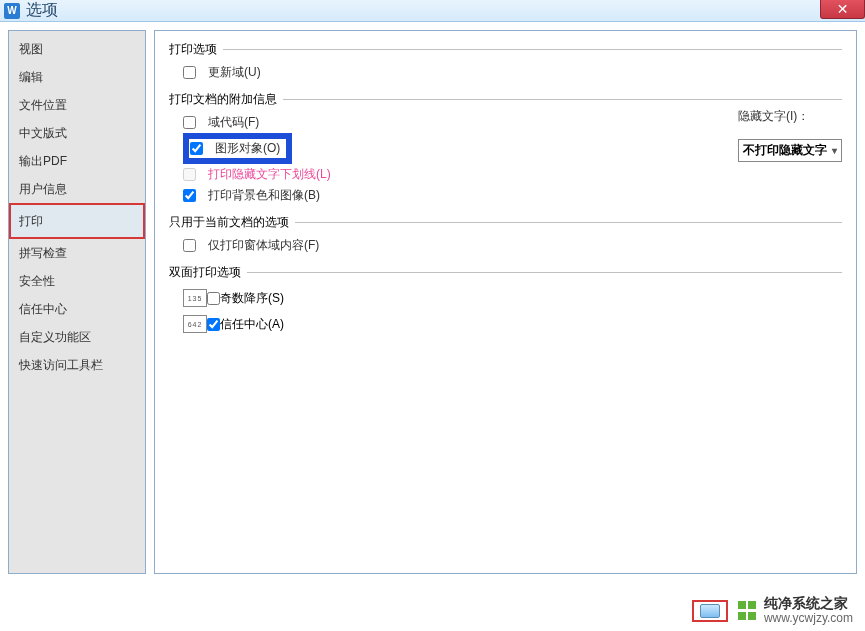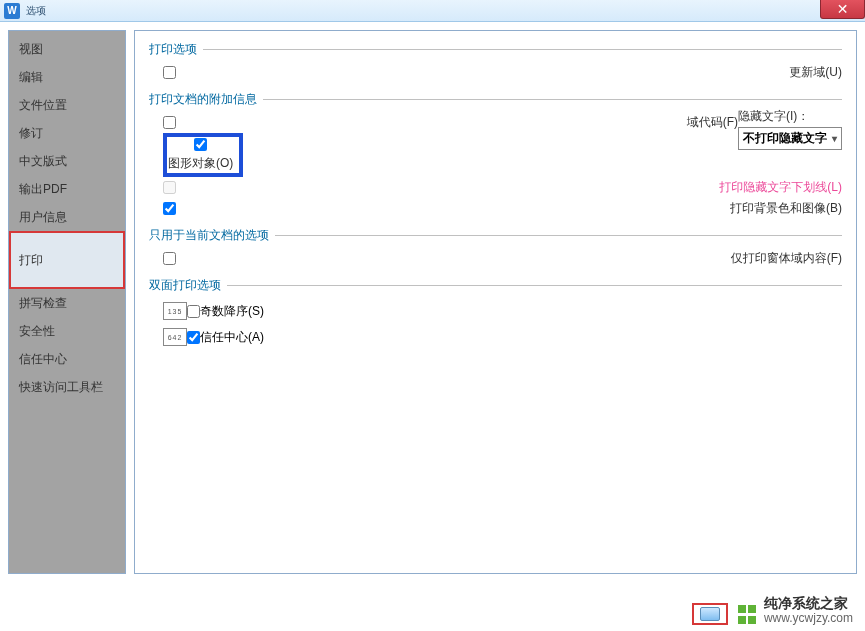--- a/index.html
+++ b/index.html
@@ -32,21 +32,21 @@
       display: flex;
       align-items: center;
       justify-content: center;
       color: #fff;
       font-size: 10px;
       font-weight: bold;
       margin-right: 6px;
     }
     .title-text {
       color: #2a4d6e;
-      font-size: 10px;
+      font-size: 16px;
     }
     .close-btn {
       position: absolute;
       right: 0;
       top: -1px;
       width: 45px;
       height: 20px;
       background: linear-gradient(to bottom, #e45460, #c73844);
       border: 1px solid #8b2832;
       border-top: none;
@@ -58,98 +58,96 @@
       font-size: 14px;
       cursor: pointer;
     }
     .main-container {
       display: flex;
       padding: 8px;
       height: 560px;
       gap: 8px;
     }
     .sidebar {
-      width: 118px;
+      width: 138px;
       border: 1px solid #8faccc;
-      background: #a3a3a3;
+      background: #e5e5e5;
       padding: 4px 0;
     }
     .sidebar-item {
       padding: 6px 10px;
       cursor: pointer;
       color: #333;
       font-size: 12px;
       line-height: 16px;
     }
     .sidebar-item.selected {
       background: #e0e8f0;
     }
     .sidebar-item.highlighted {
       border: 2px solid #d63838;
-      padding: 19px 8px;
+      padding: 8px 8px;
     }
     .content {
       flex: 1;
       border: 1px solid #8faccc;
       background: #fff;
       padding: 10px 14px;
     }
     .fieldset {
       border: none;
       margin-bottom: 8px;
     }
     .fieldset-legend {
-      color: #0369a1;
+      color: #000000;
       font-size: 12px;
       display: flex;
       align-items: center;
       margin-bottom: 4px;
     }
     .fieldset-legend::after {
       content: "";
       flex: 1;
       height: 1px;
       background: #c0c0c0;
       margin-left: 6px;
     }
     .fieldset-body {
       padding-left: 14px;
     }
     .checkbox-row {
       display: flex;
       align-items: center;
       padding: 2px 0;
-      gap: 4px;
-      justify-content: space-between;
+      gap: 12px;
     }
     .checkbox-row input[type="checkbox"] {
       width: 13px;
       height: 13px;
     }
     .checkbox-row label {
       color: #333;
       cursor: pointer;
     }
     .checkbox-row.disabled label {
       color: #ec4899;
     }
     .checkbox-row.highlighted {
-      border: 4px solid #1d4ed8;
+      border: 6px solid #1d4ed8;
       display: inline-flex;
       padding: 1px 6px 1px 1px;
-      flex-direction: column;
     }
     .right-group {
       float: right;
       margin-top: -4px;
     }
     .select-label {
       display: block;
       color: #333;
-      margin-bottom: 2px;
+      margin-bottom: 14px;
     }
     .select-box {
       border: 1px solid #888;
       background: #fff;
       padding: 2px 4px;
       display: flex;
       align-items: center;
       min-width: 104px;
       justify-content: space-between;
       cursor: pointer;
@@ -178,21 +176,21 @@
       color: #555;
     }
     .attached-row {
       position: relative;
     }
     .watermark {
       position: fixed;
       bottom: 6px;
       right: 12px;
       display: flex;
-      align-items: flex-end;
+      align-items: center;
       gap: 6px;
       color: #333;
       font-size: 13px;
       margin-left: 16px;
     }
     .wm-logo {
       display: flex;
       flex-wrap: wrap;
       width: 20px;
       height: 20px;
@@ -238,28 +236,28 @@
   <div class="close-btn">
     <span>✕</span>
   </div>
 </div>
 
 <div class="main-container">
   <div class="sidebar">
     <div class="sidebar-item">视图</div>
     <div class="sidebar-item">编辑</div>
     <div class="sidebar-item">文件位置</div>
-    <div class="sidebar-item">修订</div>
     <div class="sidebar-item">中文版式</div>
     <div class="sidebar-item">输出PDF</div>
     <div class="sidebar-item">用户信息</div>
     <div class="sidebar-item highlighted selected">打印</div>
     <div class="sidebar-item">拼写检查</div>
     <div class="sidebar-item">安全性</div>
     <div class="sidebar-item">信任中心</div>
+    <div class="sidebar-item">自定义功能区</div>
     <div class="sidebar-item">快速访问工具栏</div>
   </div>
 
   <div class="content">
 
     <div class="fieldset">
       <div class="fieldset-legend">打印选项</div>
       <div class="fieldset-body">
         <div class="checkbox-row">
           <input type="checkbox" style="">

